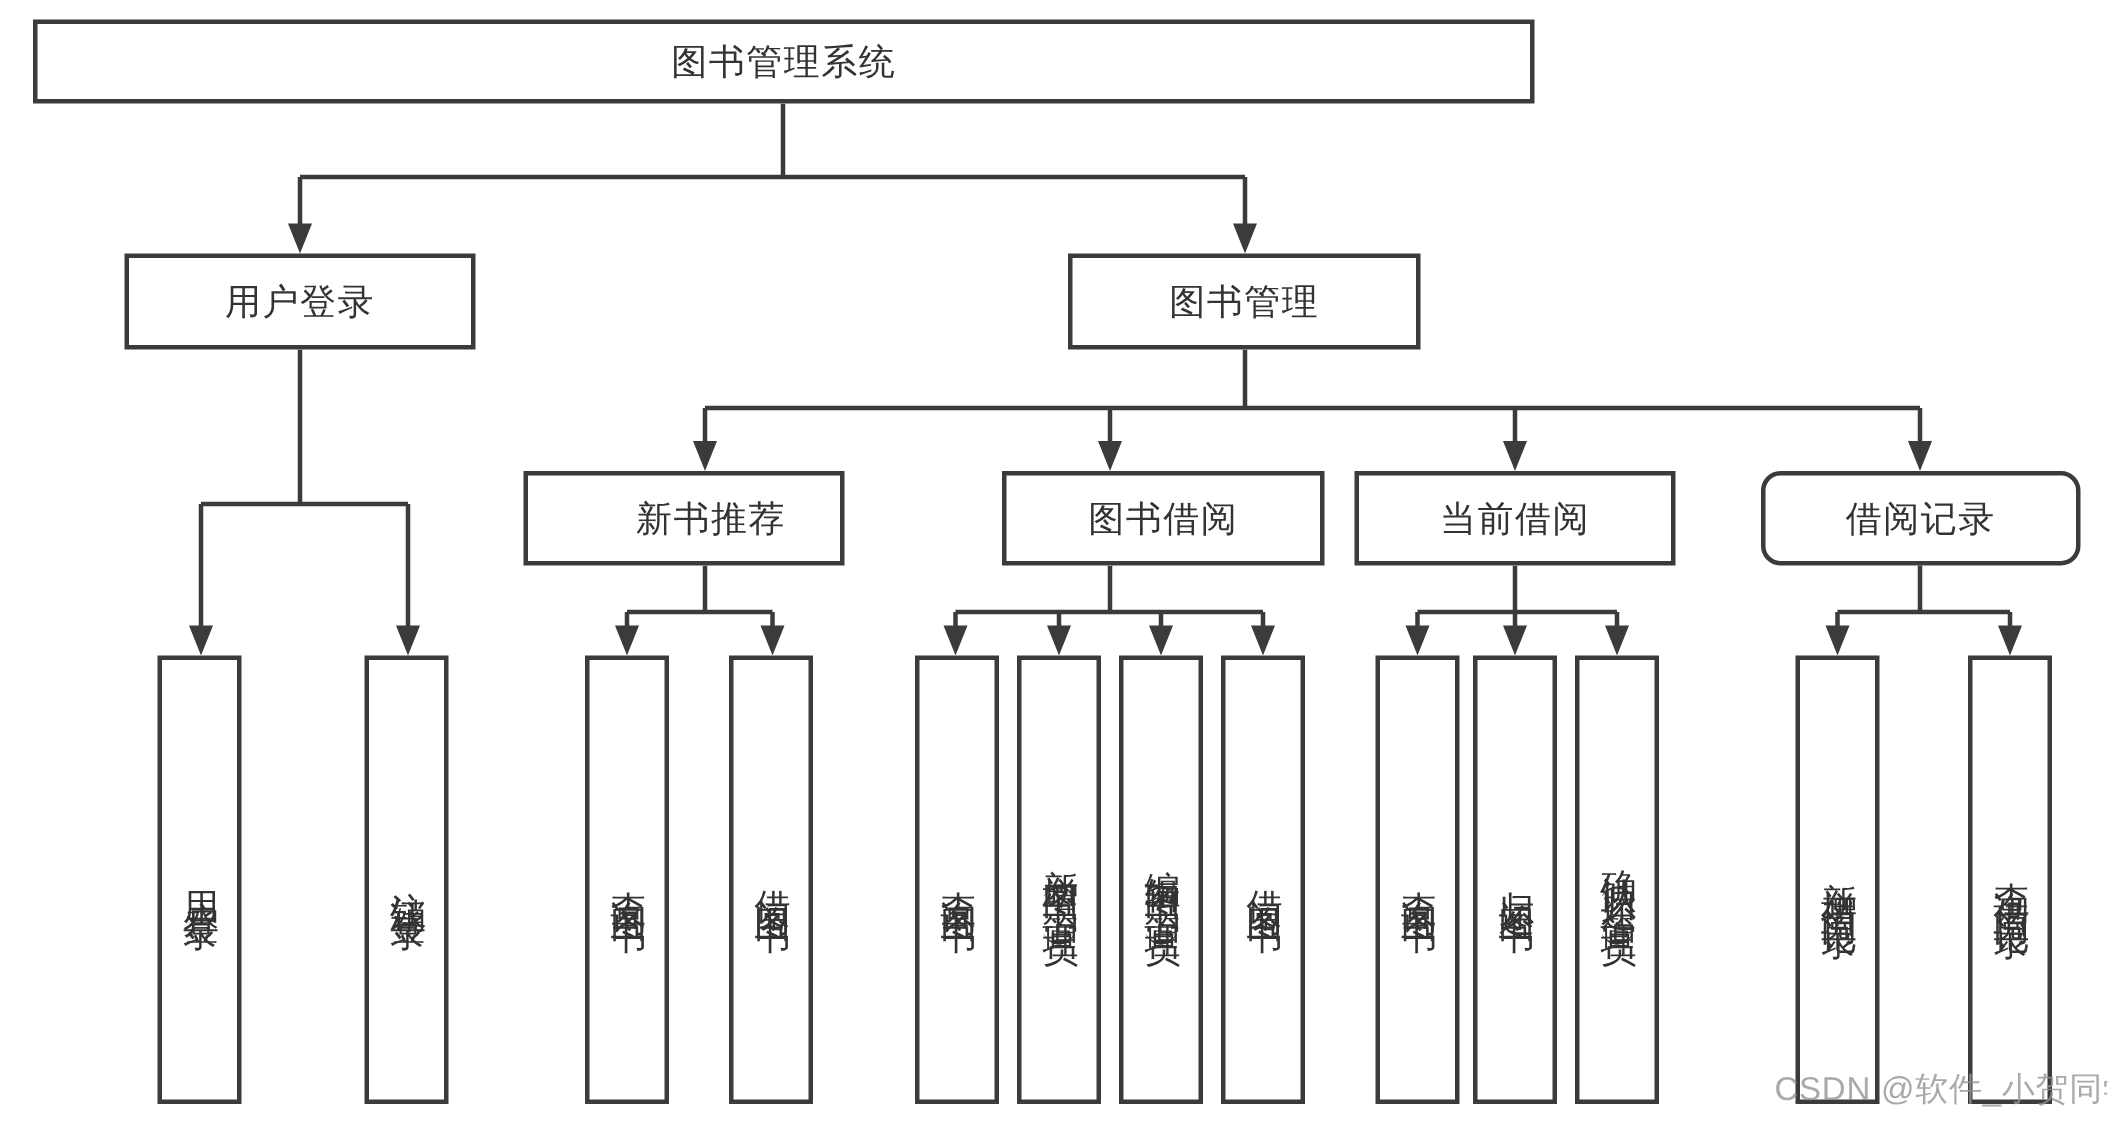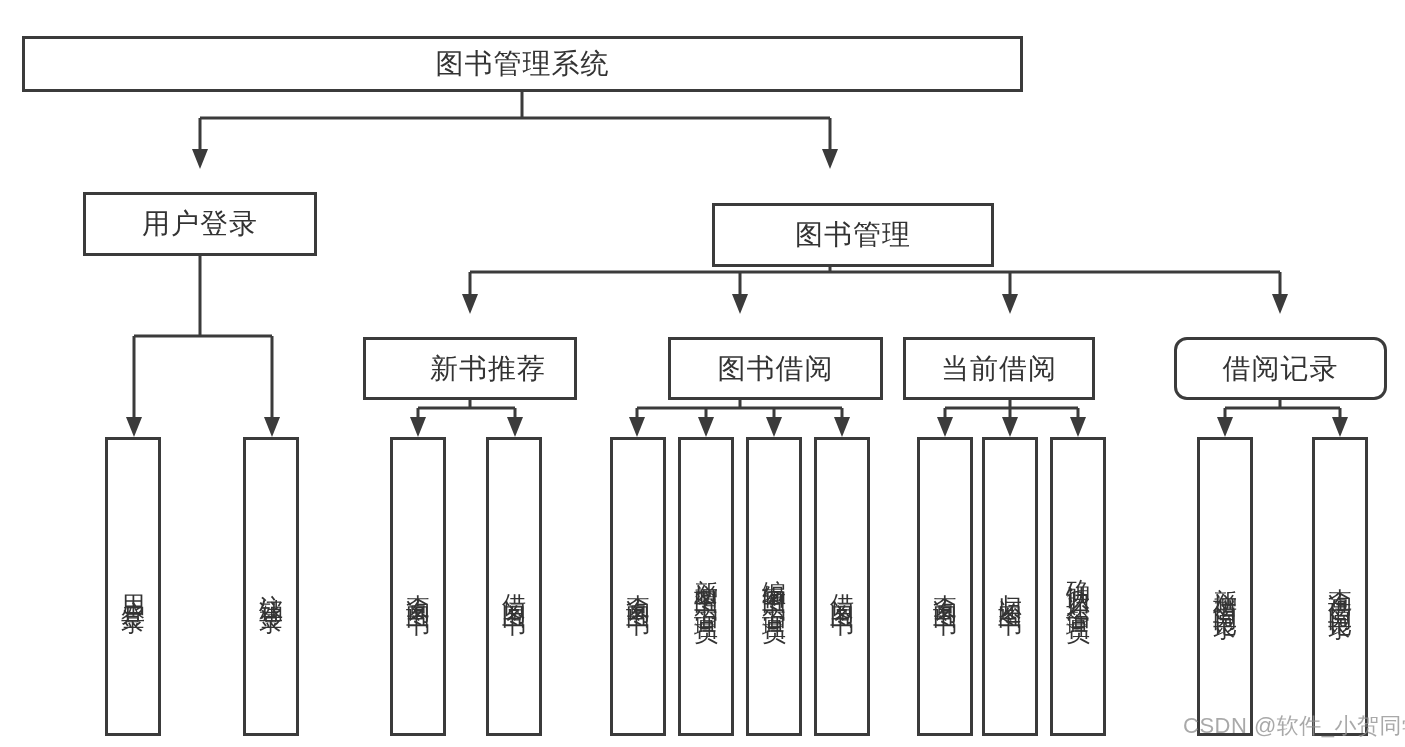--- a/index.html
+++ b/index.html
@@ -26,41 +26,40 @@
     position: absolute;
     box-sizing: border-box;
     border: 3px solid #3b3b3b;
     background: #ffffff;
     display: flex;
     align-items: center;
     justify-content: center;
     color: #333333;
   }
   .hnode {
-    font-size: 28px;
+    font-size: 24px;
     letter-spacing: 1px;
     white-space: nowrap;
-    margin-top: 23px;
   }
   .vnode span {
     writing-mode: vertical-rl;
     text-orientation: mixed;
     font-size: 24px;
     letter-spacing: 6px;
     line-height: 1;
     white-space: nowrap;
     color: #333333;
   }
   .root-box   { left: 22px;  top: 13px;  width: 1001px; height: 56px; }
   .l2-a { left: 83px;  top: 169px; width: 234px; height: 64px; }
-  .l2-b { left: 712px; top: 180px; width: 282px; height: 64px; }
+  .l2-b { left: 712px; top: 169px; width: 235px; height: 64px; }
   .l3   { top: 314px; height: 63px; }
-  .l3-a { left: 363px;  width: 214px; padding-left: 36px; }
+  .l3-a { left: 349px;  width: 214px; padding-left: 36px; }
   .l3-b { left: 668px;  width: 215px; }
-  .l3-c { left: 903px;  width: 192px; }
+  .l3-c { left: 903px;  width: 214px; }
   .l3-d { left: 1174px; width: 213px; border-radius: 13px; }
   .leaf { top: 437px; width: 56px; height: 299px; }
   .leaf-0  { left: 105px;  }
   .leaf-1  { left: 243px;  }
   .leaf-2  { left: 390px;  }
   .leaf-3  { left: 486px;  }
   .leaf-4  { left: 610px;  }
   .leaf-5  { left: 678px;  }
   .leaf-6  { left: 746px;  }
   .leaf-7  { left: 814px;  }

